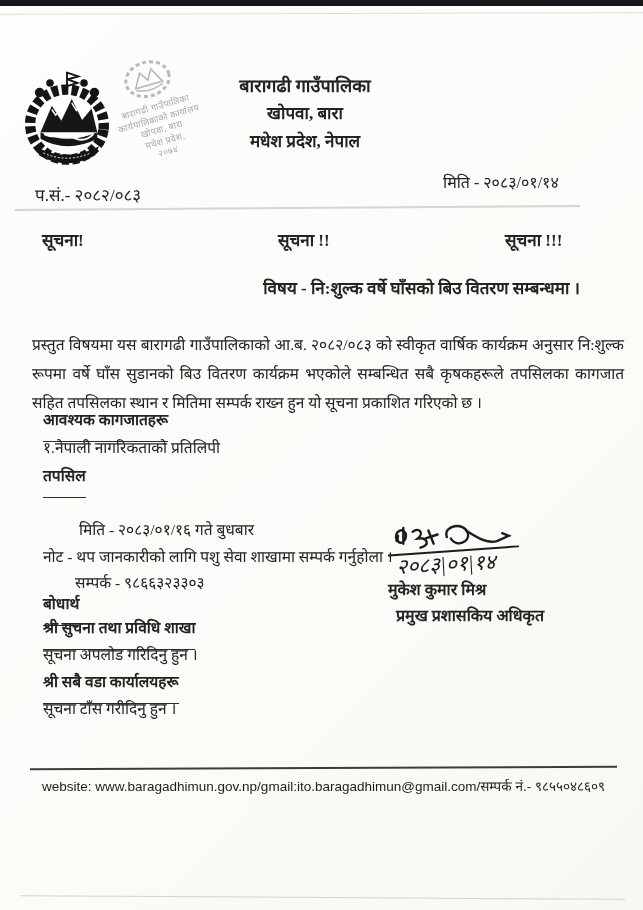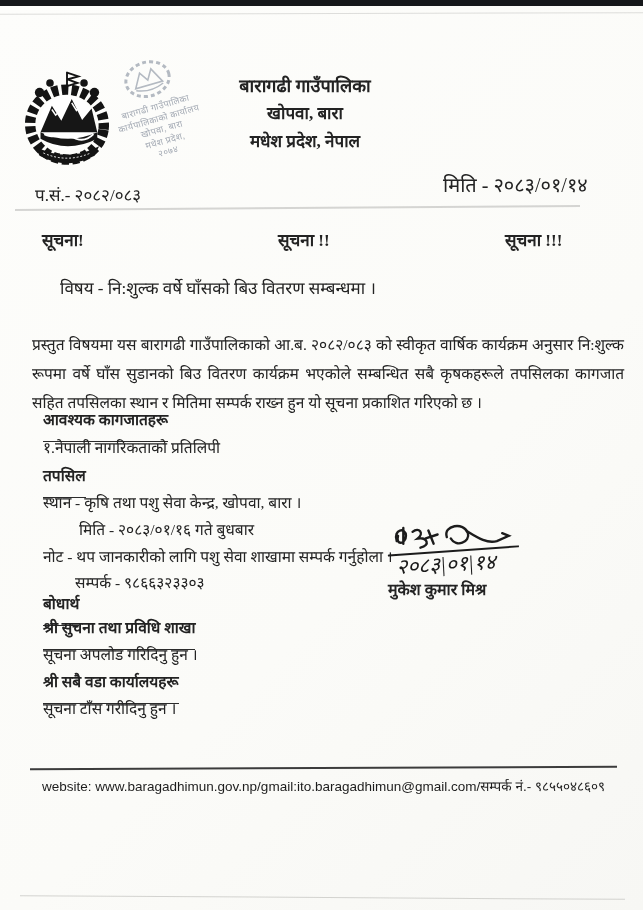--- a/index.html
+++ b/index.html
@@ -14,27 +14,27 @@
   .top-edge { top:13px; left:0; width:643px; height:1px; background:#b9b9b6; opacity:.45; transform:rotate(-.15deg); }
 
   
   .hdr-center { top:72px; left:155px; width:300px; text-align:center; }
   .hdr-line { font-weight:bold; }
   .hdr-l1 { font-size:18px; line-height:28px; }
   .hdr-l2 { font-size:18px; line-height:28px; }
   .hdr-l3 { font-size:17px; line-height:28px; }
   .hdr-l4 { font-size:17px; line-height:28px; }
   .refno { top:183px; left:35px; font-size:17px; }
-  .hdate { top:171px; left:443px; font-size:20px; }
+  .hdate { top:171px; left:443px; font-size:16px; }
   .hdr-sep { top:207px; left:15px; width:565px; height:2px; background:#b5b5b2; opacity:.55; transform:rotate(-.4deg); }
 
   
   .notice { top:228px; font-size:17px; font-weight:600; }
   .n1 { left:42px; } .n2 { left:278px; } .n3 { left:505px; }
-  .subject { top:276px; left:60px; width:520px; text-align:left; font-size:17px; font-weight:normal; }
+  .subject { top:276px; left:60px; width:520px; text-align:right; font-size:17px; font-weight:bold; }
 
   .body-par { top:330px; left:32px; width:592px; font-size:15.5px; line-height:29px; text-align:justify; }
 
   .ln { font-size:15.5px; }
   .u { border-bottom:1.2px solid #2b2b2b; padding-bottom:13px; }
   .b { font-weight:bold; }
   .sb { font-weight:600; }
 
   .docs-h   { top:408px; left:43px; }
   .docs-i1  { top:436px; left:43px; }
@@ -123,21 +123,20 @@
   <div class="abs notice n3">सूचना !!!</div>
 
   <div class="abs subject">विषय - नि:शुल्क वर्षे घाँसको बिउ वितरण सम्बन्धमा ।</div>
 
   <div class="abs body-par">प्रस्तुत विषयमा यस बारागढी गाउँपालिकाको आ.ब. २०८२/०८३ को स्वीकृत वार्षिक कार्यक्रम अनुसार नि:शुल्क रूपमा वर्षे घाँस सुडानको बिउ वितरण कार्यक्रम भएकोले सम्बन्धित सबै कृषकहरूले तपसिलका कागजात सहित तपसिलका स्थान र मितिमा सम्पर्क राख्न हुन यो सूचना प्रकाशित गरिएको छ ।</div>
 
   <div class="abs ln docs-h"><span class="u b">आवश्यक कागजातहरू</span></div>
   <div class="abs ln docs-i1">१.नेपाली नागरिकताको प्रतिलिपी</div>
 
   <div class="abs ln tap-h"><span class="u sb">तपसिल</span></div>
-  <div class="abs ln tap-loc">स्थान - कृषि तथा पशु सेवा केन्द्र, खोपवा, बारा ।</div>
   <div class="abs ln tap-date">मिति - २०८३/०१/१६ गते बुधबार</div>
   <div class="abs ln tap-note">नोट - थप जानकारीको लागि पशु सेवा शाखामा सम्पर्क गर्नुहोला ।</div>
   <div class="abs ln tap-con">सम्पर्क - ९८६६३२३३०३</div>
 
   <div class="abs ln bod-h"><span class="u sb">बोधार्थ</span></div>
   <div class="abs ln cc1-t"><span class="u b">श्री सुचना तथा प्रविधि शाखा</span></div>
   <div class="abs ln cc2-t"><span class="u b">श्री सबै वडा कार्यालयहरू</span></div>
   <div class="abs ln cc1-a">सूचना अपलोड गरिदिनु हुन ।</div>
   <div class="abs ln cc2-a">सूचना टाँस गरीदिनु हुन ।</div>
 
@@ -148,18 +147,19 @@
         <path d="M20,9 c5,-4 9,1 4,5 c7,-1 10,5 2,7"></path>
         <path d="M32,8 l4,10 M30,14 l9,-3"></path>
         <path d="M46,13 c-3,-9 13,-12 16,-3 c2,7 -9,11 -13,4"></path>
         <path d="M62,9 c8,5 15,9 22,7 l9,-4 l-5,-2"></path>
         <path d="M2,27 L100,20" stroke-width="1.5"></path>
       </g>
       <text x="8" y="41" font-size="16" font-style="italic" fill="#1a1a1a" transform="rotate(-3 8 41)">२०८३|०१|१४</text>
     </svg>
   </div>
   <div class="abs sig-name">मुकेश कुमार मिश्र</div>
+  <div class="abs sig-desg">प्रमुख प्रशासकिय अधिकृत</div>
 
   <div class="abs ftr-line"></div>
   <div class="abs ftr-text">website: www.baragadhimun.gov.np/gmail:ito.baragadhimun@gmail.com/सम्पर्क नं.- ९८५५०४८६०९</div>
   <div class="abs bottom-edge"></div>
 
 </div>
 
 </body></html>

